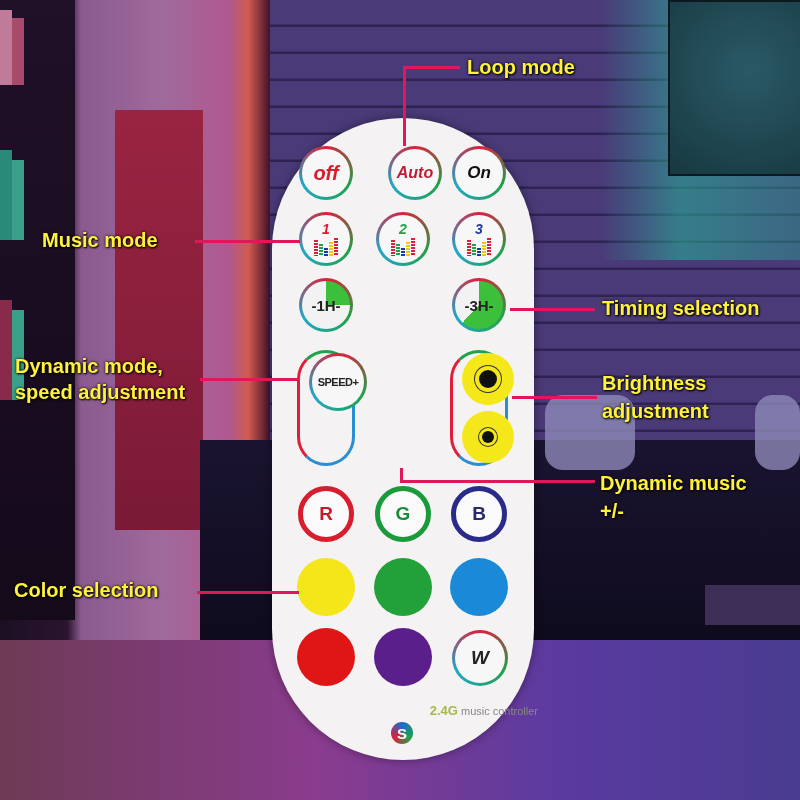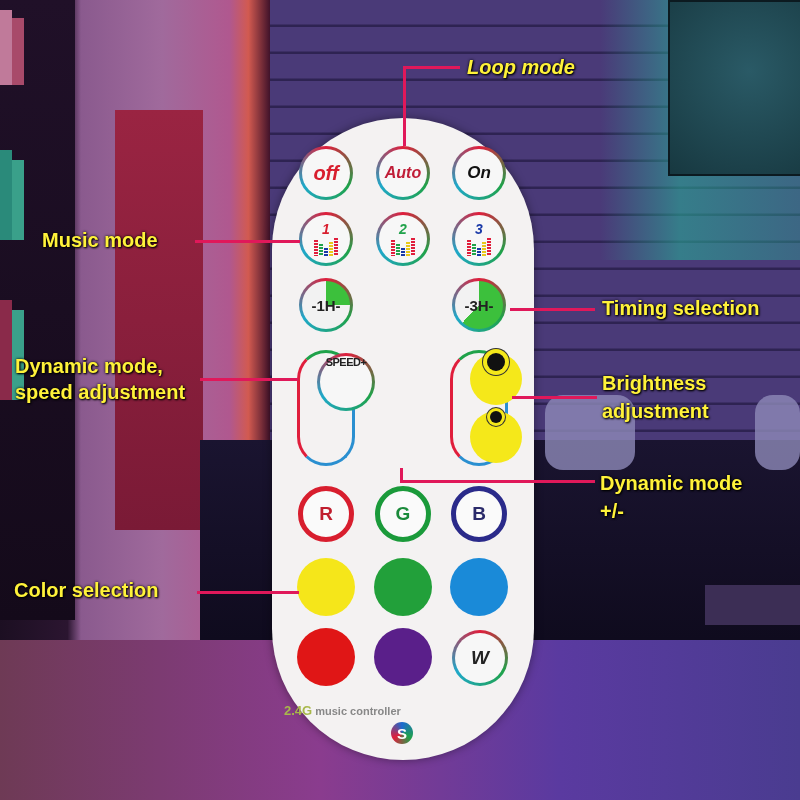--- a/index.html
+++ b/index.html
@@ -15,28 +15,28 @@
   .bg-sofa { position:absolute; left:200px; top:440px; width:600px; height:220px; background:linear-gradient(180deg,#1a1430,#0e0a1c); }
   .bg-pillow { position:absolute; background:#8d8ab8; border-radius:18px; opacity:0.8; }
   .bg-floor { position:absolute; left:0; top:640px; width:800px; height:160px; background:linear-gradient(90deg,#6e3a55,#8a3c8e 40%,#5a3aa0 70%,#4a3c90); }
   .bg-table { position:absolute; left:705px; top:585px; width:95px; height:40px; background:#3c2e55; }
 
   .remote { position:absolute; left:272px; top:118px; width:262px; height:642px; background:#f4f2f2; border-radius:131px; box-shadow:0 0 10px rgba(0,0,0,0.4); }
   .btn { position:absolute; width:54px; height:54px; border-radius:50%; box-sizing:border-box; background:#f7f7f7; display:flex; align-items:center; justify-content:center; font-weight:bold;font-style:italic; }
   .ring { border:3px solid transparent; background-image:linear-gradient(#f7f7f7,#f7f7f7),conic-gradient(#e01e3c,#1fa24a,#1fa8c9,#e01e3c); background-origin:border-box; background-clip:padding-box,border-box; }
   .btn-label { font-size:18px; }
   .pill { position:absolute; width:58px; height:116px; border-radius:29px; box-sizing:border-box; border:3px solid; border-color:#1fa24a #2a8fd0 #2a8fd0 #e01e3c; }
-  .pill .half { position:absolute; left:17px; width:52px; height:52px; border-radius:50%; display:flex; align-items:flex-start; justify-content:center; font-size:11px; font-weight:bold; color:#222; letter-spacing:-0.5px; }
+  .pill .half { position:absolute; left:9px; width:52px; height:52px; border-radius:50%; display:flex; align-items:center; justify-content:center; font-size:11px; font-weight:bold; color:#222; letter-spacing:-0.5px; }
   .timer { position:absolute; width:54px; height:54px; border-radius:50%; box-sizing:border-box; display:flex; align-items:center; justify-content:center; font-size:15px; font-weight:bold; color:#222; }
   .color-dot { position:absolute; width:58px; height:58px; border-radius:50%; }
   .letter-btn { position:absolute; width:56px; height:56px; border-radius:50%; box-sizing:border-box; border:5px solid; background:#fafafa; display:flex; align-items:center; justify-content:center; font-size:19px; font-weight:bold; }
   .bars { display:flex; align-items:flex-end; gap:1px; height:18px; margin-top:2px; }
   .bars span { display:block; width:4px; background:repeating-linear-gradient(180deg,currentColor 0,currentColor 2px,transparent 2px,transparent 3px); }
   .num { font-size:14px; font-weight:bold; line-height:13px; }
-  .brand { position:absolute; left:12px; width:262px; top:585px; text-align:left; font-size:11px; color:#888;font-weight:bold; }
+  .brand { position:absolute; left:4px; width:262px; top:585px; text-align:right; font-size:11px; color:#888; }
   .brand b { color:#a8b84a; font-size:13px; }
   .logo { position:absolute; left:119px; top:604px; width:22px; height:22px; border-radius:50%; background:conic-gradient(#1a6ad0,#1fa24a,#e01e3c,#1a6ad0); color:#fff; font-weight:bold; font-size:15px; display:flex; align-items:center; justify-content:center; }
 
   .label { position:absolute; color:#fff23a; font-weight:bold; font-size:20px; line-height:24px; text-shadow:0 0 3px #000,1px 1px 2px #000; white-space:nowrap; }
   .line { position:absolute; background:#e0185a; }
 </style>
 </head>
 <body>
 
 <div class="bg">
@@ -58,21 +58,21 @@
   <div class="bg-pillow" style="left:755px;top:395px;width:45px;height:75px;"></div>
   <div class="bg-floor"></div>
   <div class="bg-table"></div>
 </div>
 
 <div class="remote">
 
   <div class="btn ring" style="left:27px;top:28px;">
     <span class="btn-label" style="color:#d81e2e;font-size:20px;">off</span>
   </div>
-  <div class="btn ring" style="left:104px;top:28px;">
+  <div class="btn ring" style="left:116px;top:28px;">
     <span class="btn-label" style="color:#c01e38;font-size:16px;">Auto</span>
   </div>
   <div class="btn ring" style="left:180px;top:28px;">
     <span class="btn-label" style="color:#111;font-size:17px;">On</span>
   </div>
 
   <div class="btn ring" style="left:27px;top:94px;flex-direction:column;">
     <span class="num" style="color:#d81e2e">1</span>
     <div class="bars">
       <span style="height:16px;color:#e01e3c"></span>
@@ -152,22 +152,22 @@
 <div class="line" style="left:403px;top:66px;width:3px;height:80px;"></div>
 <div class="line" style="left:403px;top:66px;width:57px;height:3px;"></div>
 <div class="line" style="left:195px;top:240px;width:105px;height:3px;"></div>
 <div class="line" style="left:510px;top:308px;width:85px;height:3px;"></div>
 <div class="line" style="left:200px;top:378px;width:98px;height:3px;"></div>
 <div class="line" style="left:512px;top:396px;width:85px;height:3px;"></div>
 <div class="line" style="left:400px;top:468px;width:3px;height:14px;"></div>
 <div class="line" style="left:400px;top:480px;width:195px;height:3px;"></div>
 <div class="line" style="left:197px;top:591px;width:102px;height:3px;"></div>
 
-<div class="label" style="left:467px;top:55px;font-style:italic;">Loop mode</div>
+<div class="label" style="left:467px;top:55px;">Loop mode</div>
 <div class="label" style="left:42px;top:228px;">Music mode</div>
 <div class="label" style="left:602px;top:296px;">Timing selection</div>
 <div class="label" style="left:15px;top:354px;">Dynamic mode,</div>
 <div class="label" style="left:15px;top:380px;">speed adjustment</div>
 <div class="label" style="left:602px;top:371px;">Brightness</div>
 <div class="label" style="left:602px;top:399px;">adjustment</div>
-<div class="label" style="left:600px;top:471px;">Dynamic mode</div>
+<div class="label" style="left:600px;top:471px;">Dynamic music</div>
 <div class="label" style="left:600px;top:499px;">+/-</div>
 <div class="label" style="left:14px;top:578px;">Color selection</div>
 
 </body></html>

